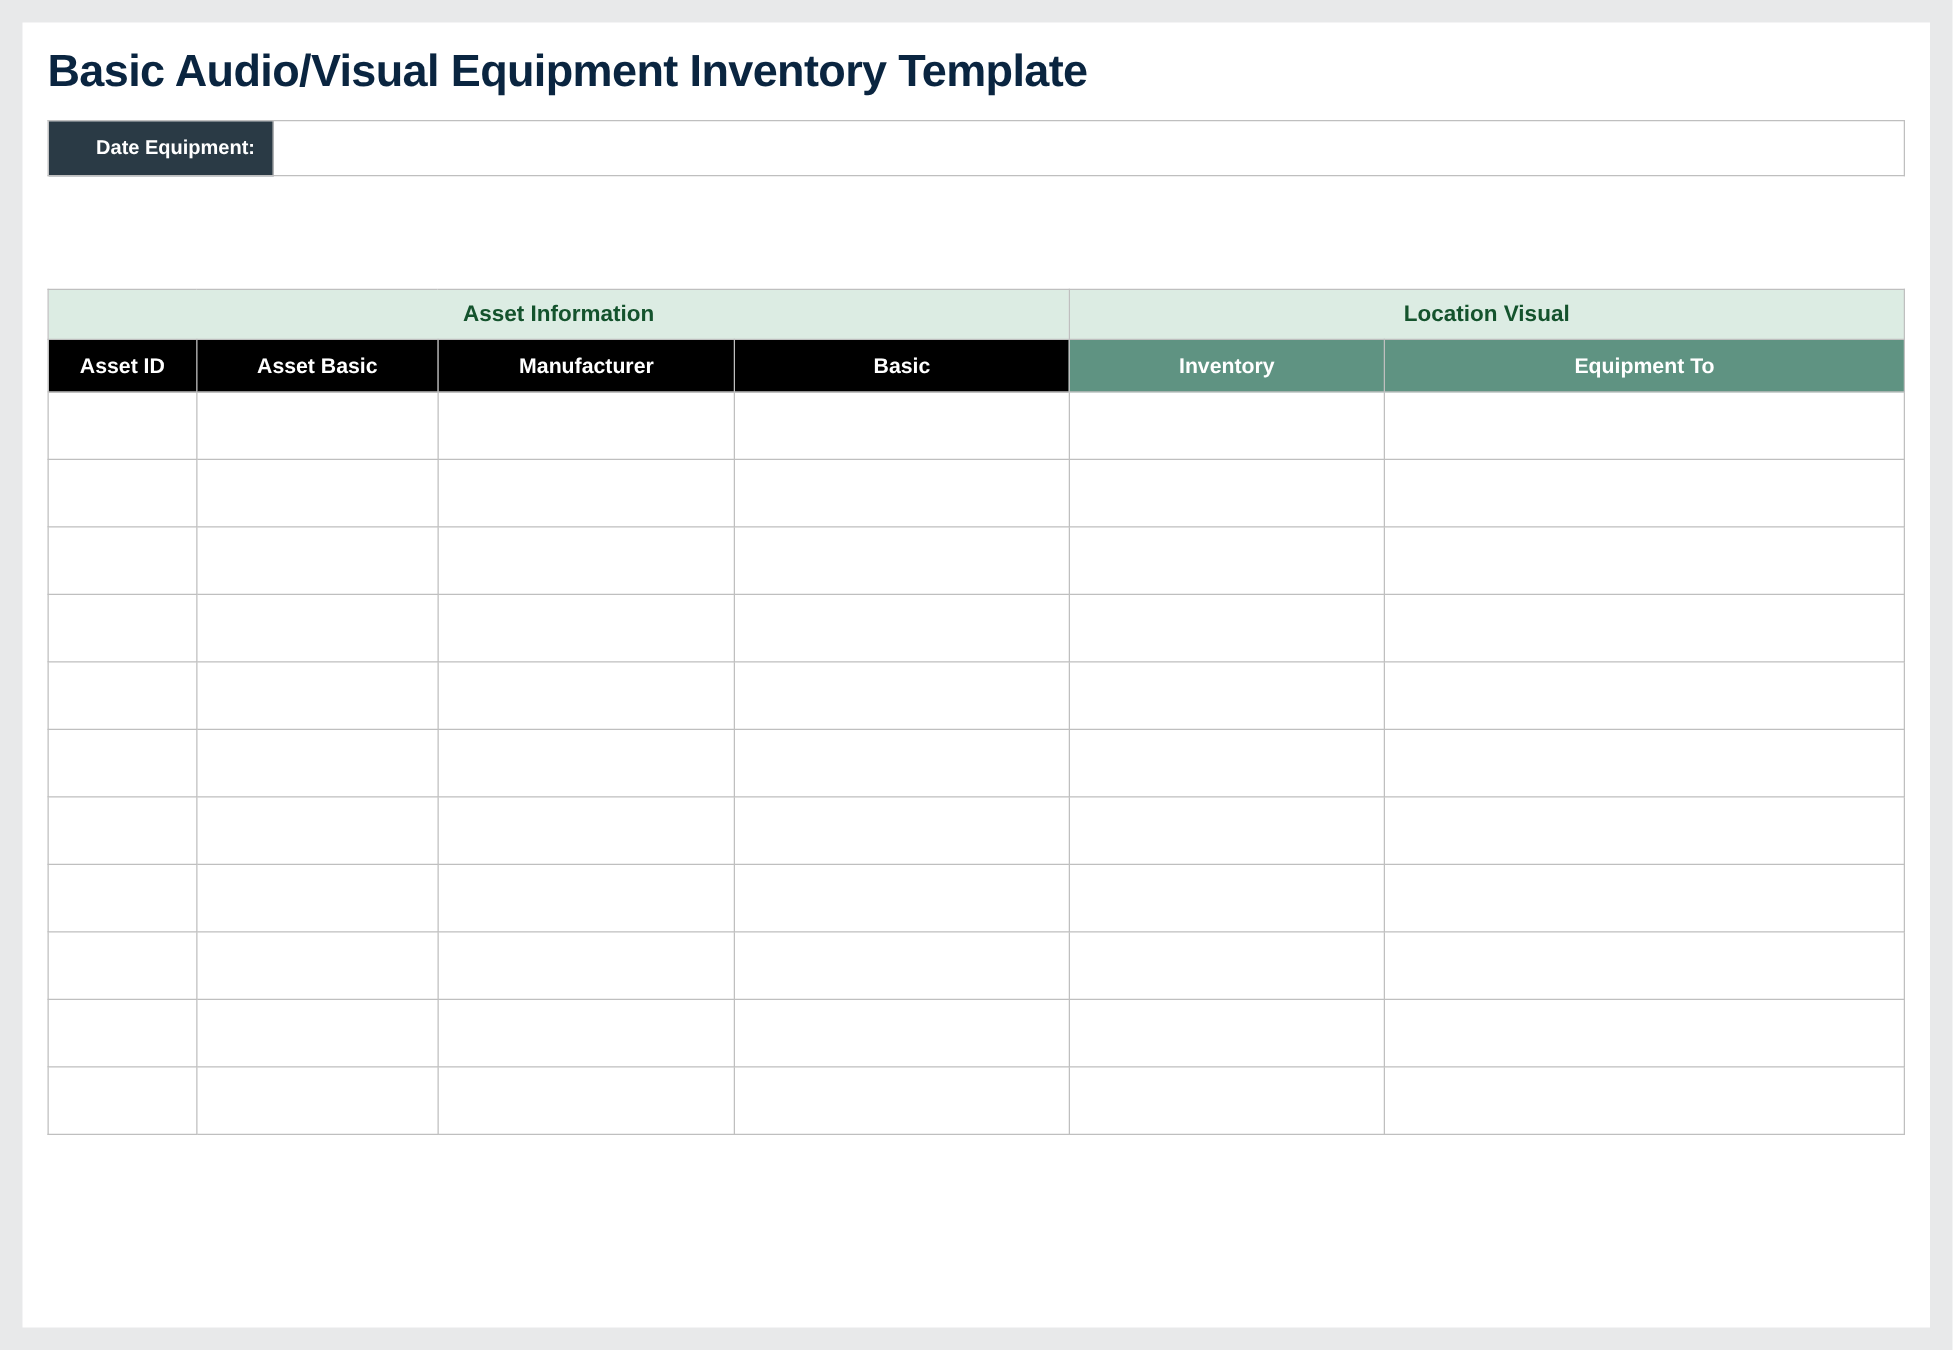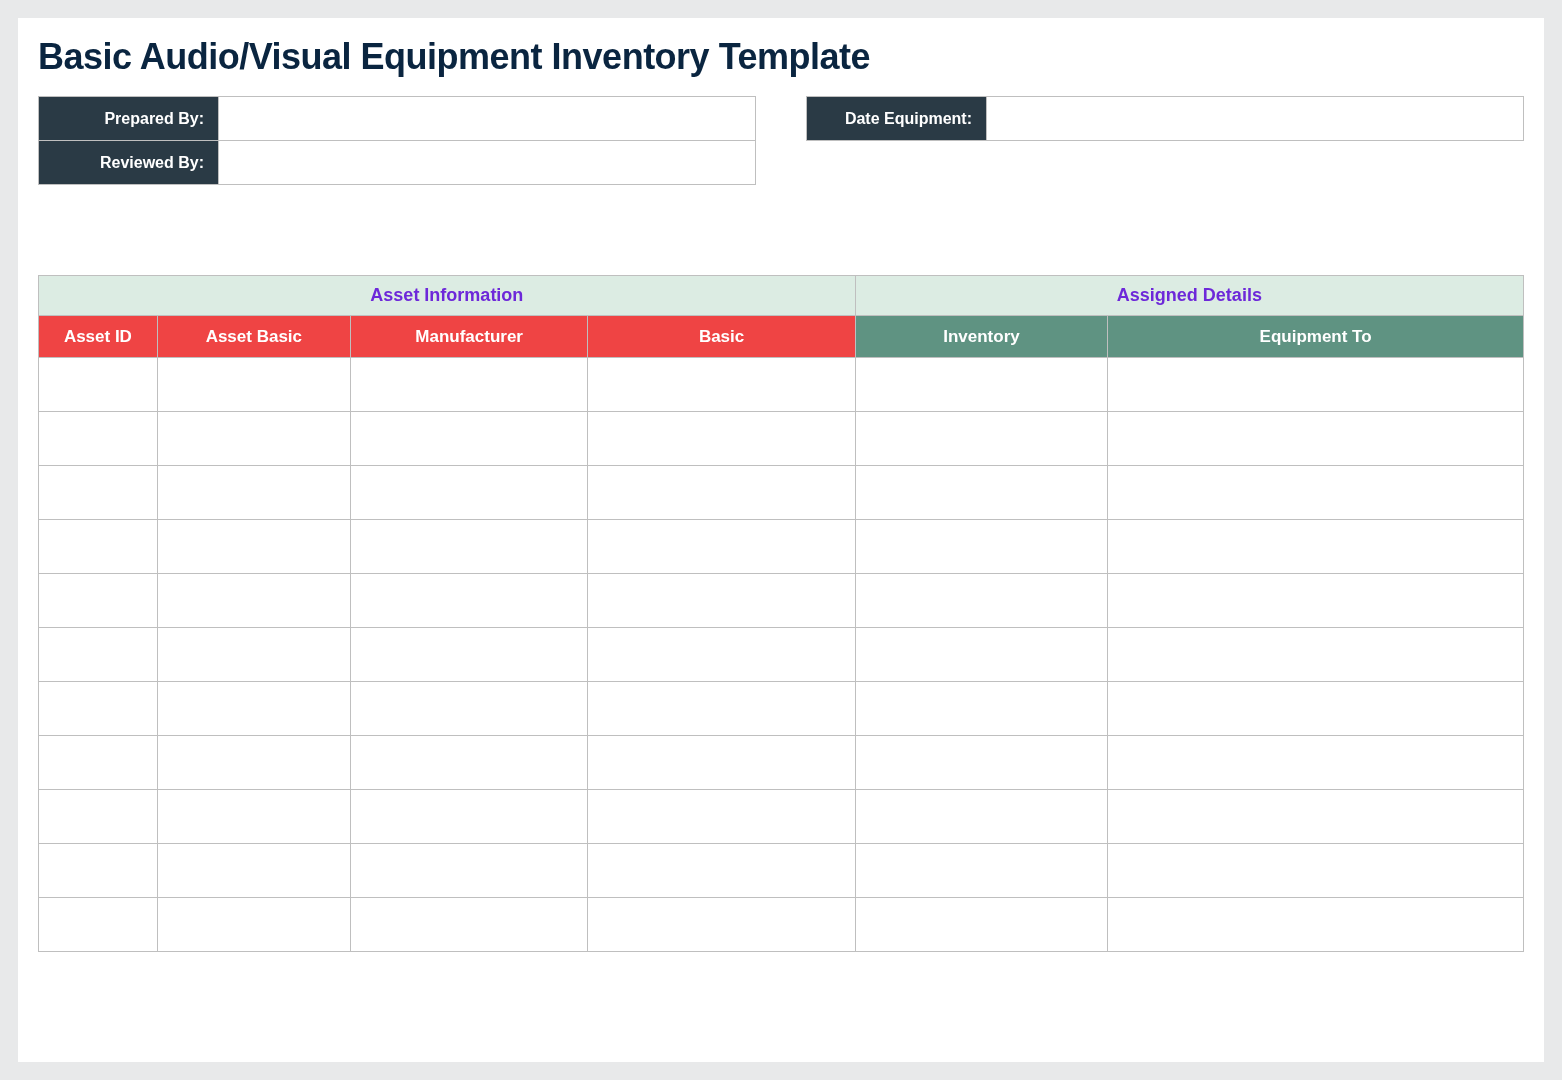--- a/index.html
+++ b/index.html
@@ -55,35 +55,35 @@
     .inv-table {
       width: 100%;
       border-collapse: collapse;
       table-layout: fixed;
     }
     .inv-table th, .inv-table td {
       border: 1px solid #bfbfbf;
     }
     .group-header th {
       background: #dcece3;
-      color: #6d28d9;
+      color: #14532d;
       font-weight: 700;
       font-size: 18px;
       height: 40px;
       text-align: center;
     }
     .col-header th {
       color: #fff;
       font-weight: 700;
       font-size: 17px;
       height: 42px;
       text-align: center;
     }
     .col-header .asset-col {
-      background: #ef4444;
+      background: #000000;
     }
     .col-header .loc-col {
       background: #5f9382;
     }
     .data-row td {
       height: 54px;
       background: #fff;
     }
     .col-asset-id    { width: 8%; }
     .col-asset-name  { width: 13%; }
@@ -93,34 +93,20 @@
     .col-assigned-to { width: 28%; }
   </style>
 </head>
 <body>
 
 <div class="page">
 
   <h1 class="title">Basic Audio/Visual Equipment Inventory Template</h1>
 
   <div class="meta-row">
-    <div class="meta-block">
-      <table class="meta-table">
-        <tbody>
-            <tr>
-          <td class="meta-label">Prepared By:</td>
-          <td class="meta-value"></td>
-        </tr>
-        <tr>
-          <td class="meta-label">Reviewed By:</td>
-          <td class="meta-value"></td>
-        </tr>
-      </tbody>
-        </table>
-    </div>
     <div class="meta-block">
       <table class="meta-table">
         <tbody>
         <tr>
           <td class="meta-label">Date Equipment:</td>
           <td class="meta-value"></td>
         </tr>
       </tbody>
         </table>
     </div>
@@ -131,21 +117,21 @@
       <col class="col-asset-id">
       <col class="col-asset-name">
       <col class="col-manufacturer">
       <col class="col-type">
       <col class="col-department">
       <col class="col-assigned-to">
     </colgroup>
     <thead>
       <tr class="group-header">
         <th colspan="4">Asset Information</th>
-        <th colspan="2">Assigned Details</th>
+        <th colspan="2">Location Visual</th>
       </tr>
       <tr class="col-header">
         <th class="asset-col">Asset ID</th>
         <th class="asset-col">Asset Basic</th>
         <th class="asset-col">Manufacturer</th>
         <th class="asset-col">Basic</th>
         <th class="loc-col">Inventory</th>
         <th class="loc-col">Equipment To</th>
       </tr>
     </thead>

